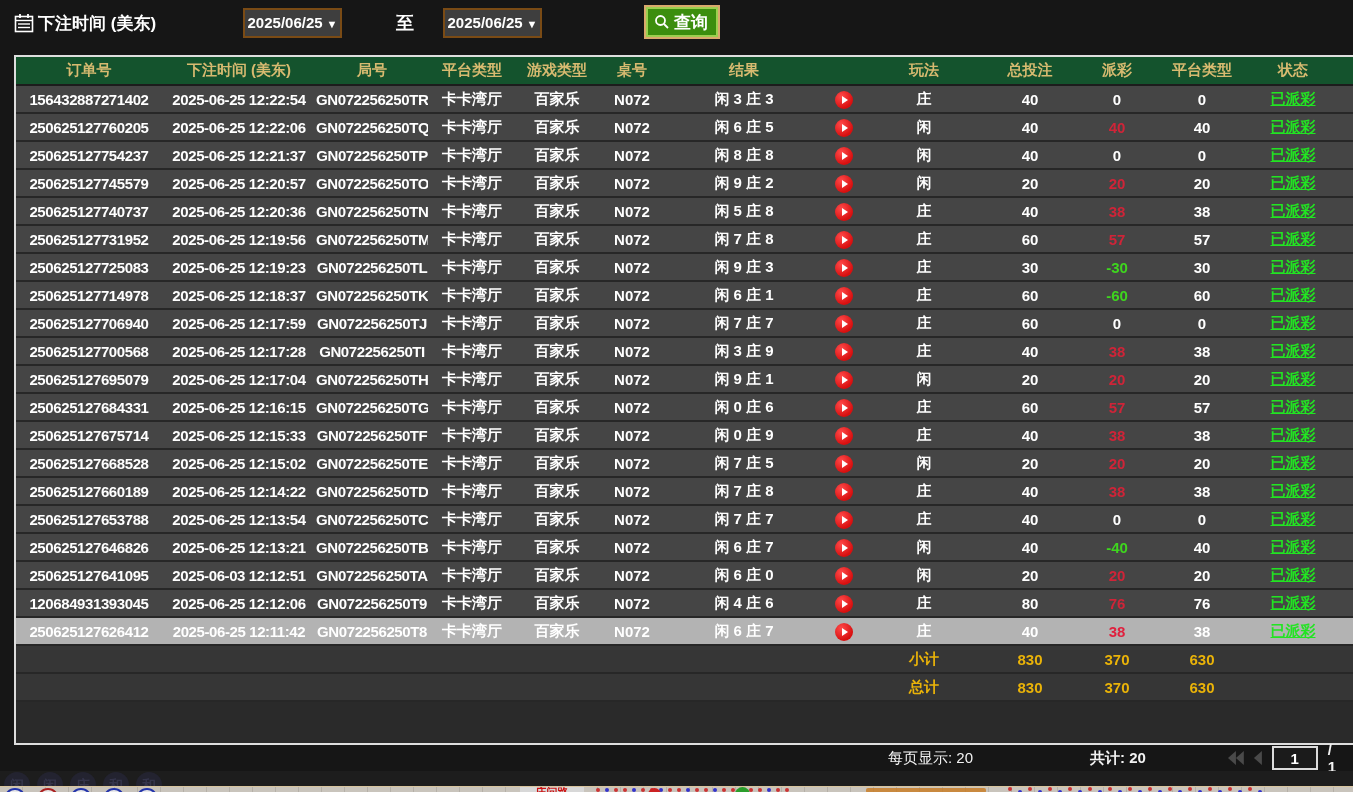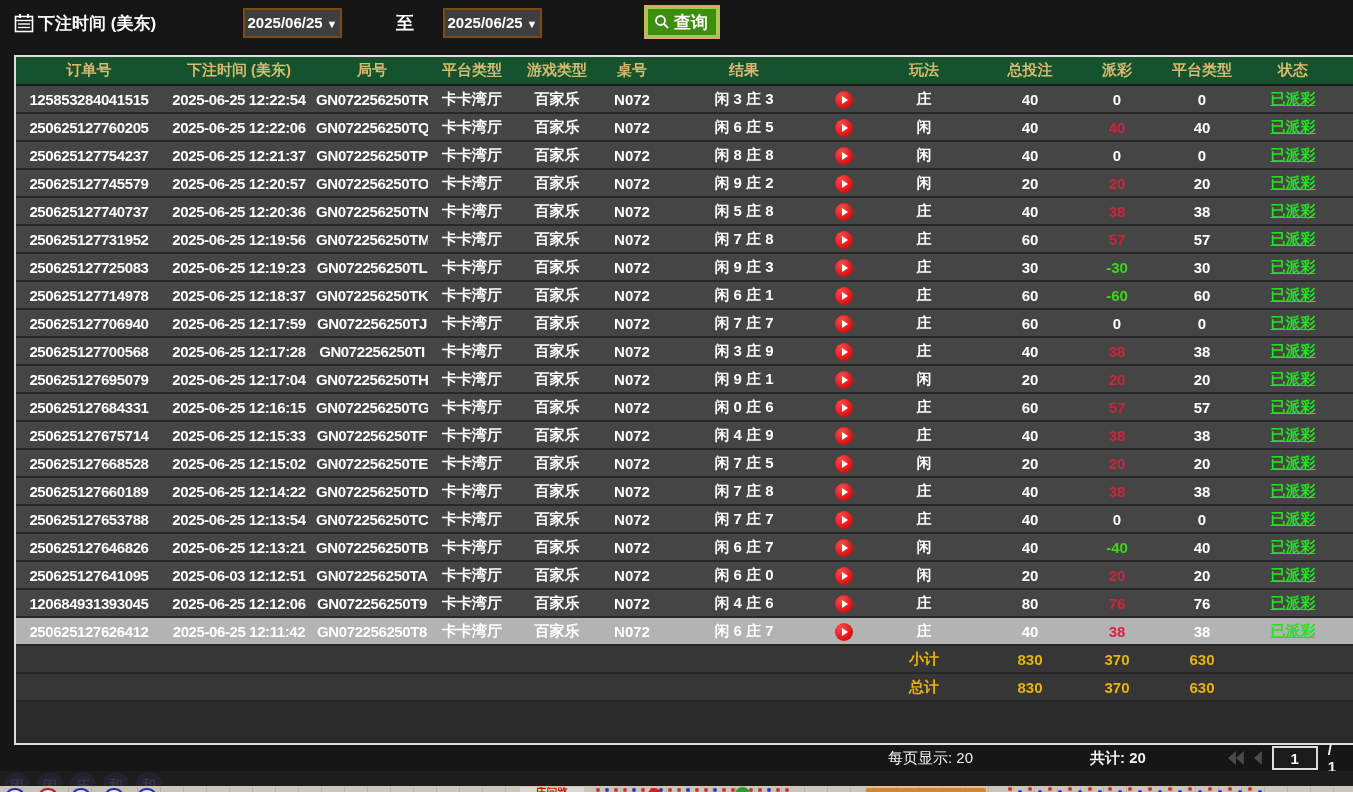--- a/index.html
+++ b/index.html
@@ -140,21 +140,21 @@
           <th>玩法</th>
           <th>总投注</th>
           <th>派彩</th>
           <th>平台类型</th>
           <th>状态</th>
           <th>游</th>
         </tr>
       </thead>
     <tbody id="rows">
         <tr>
-          <td class="tight">125853284041515</td>
+          <td class="tight">156432887271402</td>
           <td class="tight">2025-06-25 12:22:54</td>
           <td class="tight">GN072256250TR</td>
           <td>卡卡湾厅</td>
           <td>百家乐</td>
           <td>N072</td>
           <td>闲 3 庄 3</td>
           <td><span class="play"></span></td>
           <td>庄</td>
           <td>40</td>
           <td>0</td>
@@ -338,21 +338,21 @@
           <td class="status">已派彩</td>
           <td></td>
         </tr>
         <tr>
           <td class="tight">250625127675714</td>
           <td class="tight">2025-06-25 12:15:33</td>
           <td class="tight">GN072256250TF</td>
           <td>卡卡湾厅</td>
           <td>百家乐</td>
           <td>N072</td>
-          <td>闲 4 庄 9</td>
+          <td>闲 0 庄 9</td>
           <td><span class="play"></span></td>
           <td>庄</td>
           <td>40</td>
           <td class="win">38</td>
           <td>38</td>
           <td class="status">已派彩</td>
           <td></td>
         </tr>
         <tr>
           <td class="tight">250625127668528</td>

